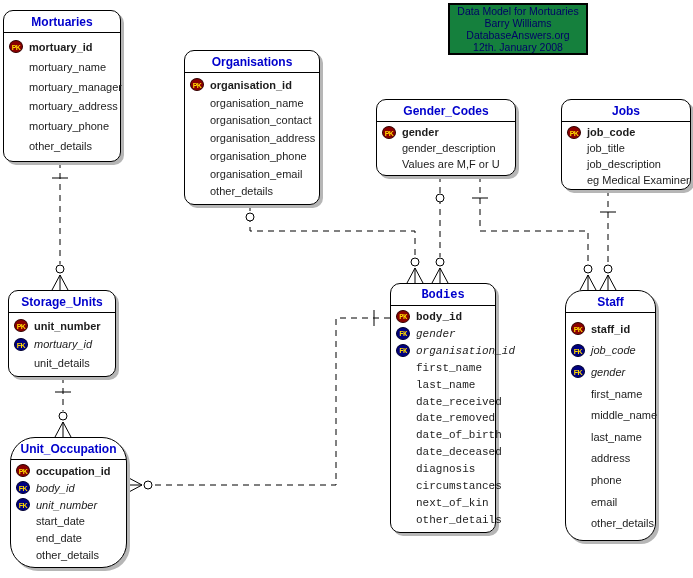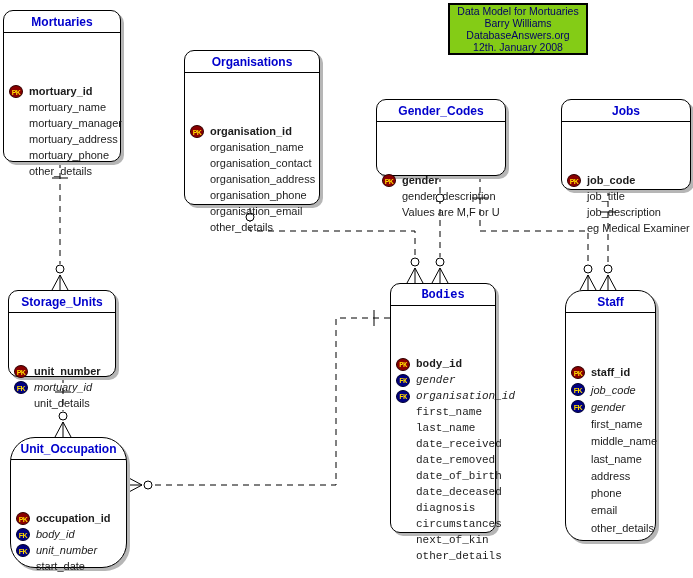--- a/index.html
+++ b/index.html
@@ -2,41 +2,41 @@
 <html><head>
 <meta charset="utf-8">
 <style>
   html,body{margin:0;padding:0;background:#fff;}
   body{font-family:"Liberation Sans", sans-serif;}
   #diagram{position:relative;width:693px;height:578px;background:#fff;overflow:hidden;}
   #connectors{position:absolute;left:0;top:0;z-index:1;}
   .entity{
     position:absolute;z-index:2;background:#fff;border:1px solid #000;
     border-radius:10px;box-shadow:3px 3px 0 #b6b6b6;
-    display:flex;flex-direction:column;box-sizing:border-box;gap:48px;
+    display:flex;flex-direction:column;box-sizing:border-box;
   }
   .entity-header{
     font-size:12px;font-weight:bold;color:#0000cc;text-align:center;
     padding:4px 2px 3px;border-bottom:1px solid #000;flex:0 0 auto;
   }
   .rows{flex:1;display:flex;flex-direction:column;justify-content:space-evenly;padding:2px 2px 3px 5px;}
   .row{display:flex;align-items:center;white-space:nowrap;font-size:11px;color:#1c1c1c;height:16px;}
   .badge{
     width:14px;height:13px;border-radius:50%;font-size:7px;font-weight:bold;
     color:#ffd800;text-align:center;line-height:13px;margin-right:6px;
     flex:0 0 14px;letter-spacing:-0.5px;box-sizing:border-box;
   }
   .badge.pk{background:#8b0000;border:1px solid #300;}
   .badge.fk{background:#000080;border:1px solid #003;}
   .badge.empty{background:transparent;border:none;}
   .row.pk .fname{font-weight:bold;}
   .row.fk .fname{font-style:italic;}
   .title-box{
     position:absolute;left:448px;top:3px;width:140px;height:52px;z-index:2;
-    border:2px solid #000;background:#84cc16;box-sizing:border-box;
+    border:2px solid #000;background:#15803d;box-sizing:border-box;
     display:flex;flex-direction:column;justify-content:center;text-align:center;
     color:#000066;font-size:10.5px;line-height:12px;
   }
 </style>
 </head>
 <body>
 
 <div id="diagram">
   <svg id="connectors" width="693" height="578">
       <g>
@@ -158,21 +158,21 @@
         <div class="row">
           <span class="badge empty"></span>
           <span class="fname">organisation_email</span>
         </div>
         <div class="row">
           <span class="badge empty"></span>
           <span class="fname">other_details</span>
         </div>
       </div>
     </div>
-    <div class="entity" style="left: 376px; top: 99px; width: 130px; height: 77px;">
+    <div class="entity" style="left: 376px; top: 99px; width: 140px; height: 77px;">
       <div class="entity-header">Gender_Codes</div>
       <div class="rows">
         <div class="row pk">
           <span class="badge pk">PK</span>
           <span class="fname">gender</span>
         </div>
         <div class="row">
           <span class="badge empty"></span>
           <span class="fname">gender_description</span>
         </div>

